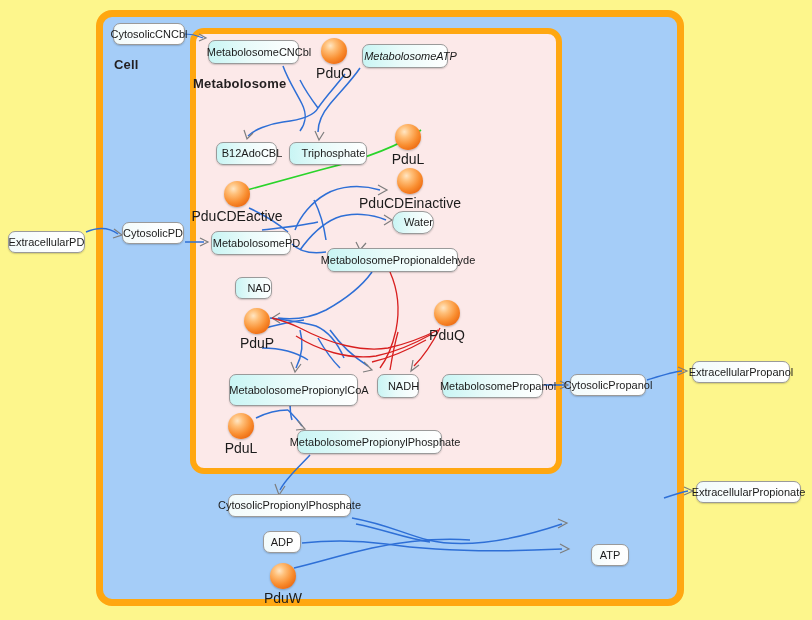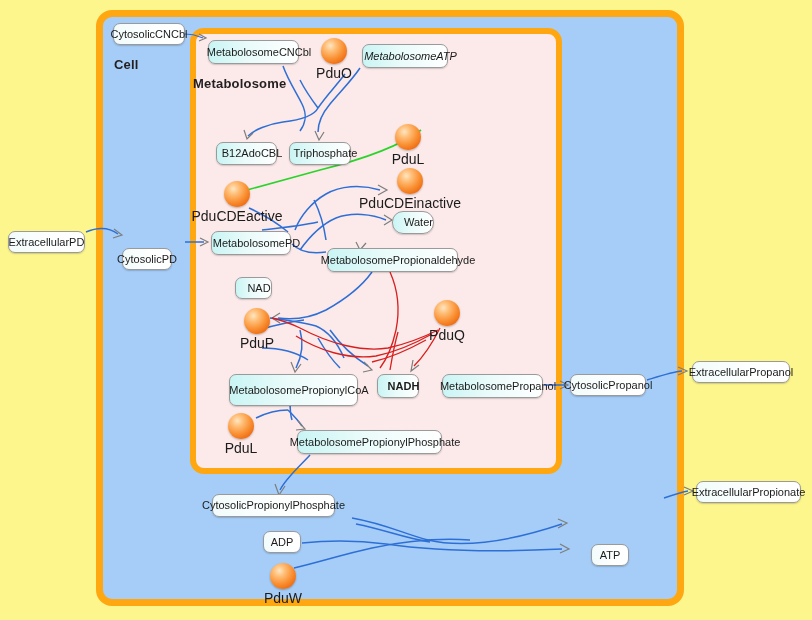--- a/index.html
+++ b/index.html
@@ -154,34 +154,34 @@
     <path class="ahead" d="M114,229 L122,235 L113,238"></path>
 
     <path class="e-blue" d="M185,242 C193,242 198,242 204,242"></path>
     <path class="ahead" d="M200,238 L208,242 L200,246"></path>
   </svg>
 
   <div class="node cy" id="n0" style="left: 113px; top: 23px; width: 72px; height: 22px;">CytosolicCNCbl</div>
   <div class="node mt" id="n1" style="left: 208px; top: 40px; width: 91px; height: 24px;">MetabolosomeCNCbl</div>
   <div class="node mt" id="n2" style="left: 362px; top: 44px; width: 86px; height: 24px; font-style: italic;">MetabolosomeATP</div>
   <div class="node mt" id="n3" style="left: 216px; top: 142px; width: 61px; height: 23px;">B12AdoCBL</div>
-  <div class="node mt" id="n4" style="left: 289px; top: 142px; width: 62px; height: 23px;">Triphosphate</div>
+  <div class="node mt" id="n4" style="left: 289px; top: 142px; width: 78px; height: 23px;">Triphosphate</div>
   <div class="node mt" id="n5" style="left: 392px; top: 211px; width: 42px; height: 23px; border-radius: 11px;">Water</div>
   <div class="node cy" id="n6" style="left: 8px; top: 231px; width: 77px; height: 22px;">ExtracellularPD</div>
-  <div class="node cy" id="n7" style="left: 122px; top: 248px; width: 50px; height: 22px;">CytosolicPD</div>
+  <div class="node cy" id="n7" style="left: 122px; top: 222px; width: 62px; height: 22px;">CytosolicPD</div>
   <div class="node mt" id="n8" style="left: 211px; top: 231px; width: 80px; height: 24px;">MetabolosomePD</div>
   <div class="node mt" id="n9" style="left: 327px; top: 248px; width: 131px; height: 24px;">MetabolosomePropionaldehyde</div>
   <div class="node mt" id="n10" style="left: 235px; top: 277px; width: 37px; height: 22px;">NAD</div>
   <div class="node mt" id="n11" style="left: 229px; top: 374px; width: 129px; height: 32px;">MetabolosomePropionylCoA</div>
-  <div class="node mt" id="n12" style="left: 377px; top: 374px; width: 42px; height: 24px; font-weight: bold;">NADH</div>
+  <div class="node mt" id="n12" style="left: 377px; top: 374px; width: 42px; height: 24px;">NADH</div>
   <div class="node mt" id="n13" style="left: 442px; top: 374px; width: 101px; height: 24px;">MetabolosomePropanol</div>
   <div class="node cy" id="n14" style="left: 570px; top: 374px; width: 76px; height: 22px;">CytosolicPropanol</div>
   <div class="node cy" id="n15" style="left: 692px; top: 361px; width: 98px; height: 22px;">ExtracellularPropanol</div>
   <div class="node mt" id="n16" style="left: 297px; top: 430px; width: 145px; height: 24px;">MetabolosomePropionylPhosphate</div>
-  <div class="node cy" id="n17" style="left: 212px; top: 494px; width: 123px; height: 23px;">CytosolicPropionylPhosphate</div>
+  <div class="node cy" id="n17" style="left: 228px; top: 494px; width: 123px; height: 23px;">CytosolicPropionylPhosphate</div>
   <div class="node cy" id="n18" style="left: 263px; top: 531px; width: 38px; height: 22px;">ADP</div>
   <div class="node cy" id="n20" style="left: 696px; top: 481px; width: 105px; height: 22px;">ExtracellularPropionate</div>
   <div class="node cy" id="n21" style="left: 591px; top: 544px; width: 38px; height: 22px;">ATP</div>
 
   <div class="enzyme" id="e0" style="left: 321px; top: 38px;">
     <div class="ball"></div>
     <div class="elabel">PduO</div>
   </div>
   <div class="enzyme" id="e1" style="left: 395px; top: 124px;">
     <div class="ball"></div>

